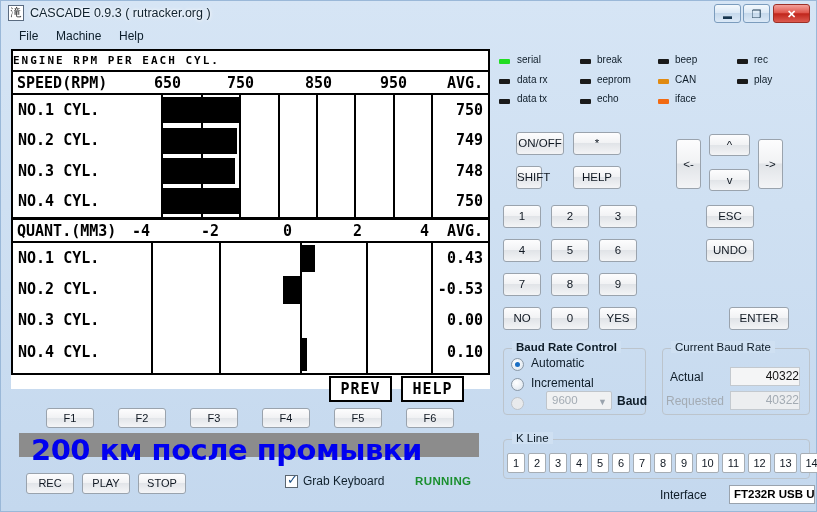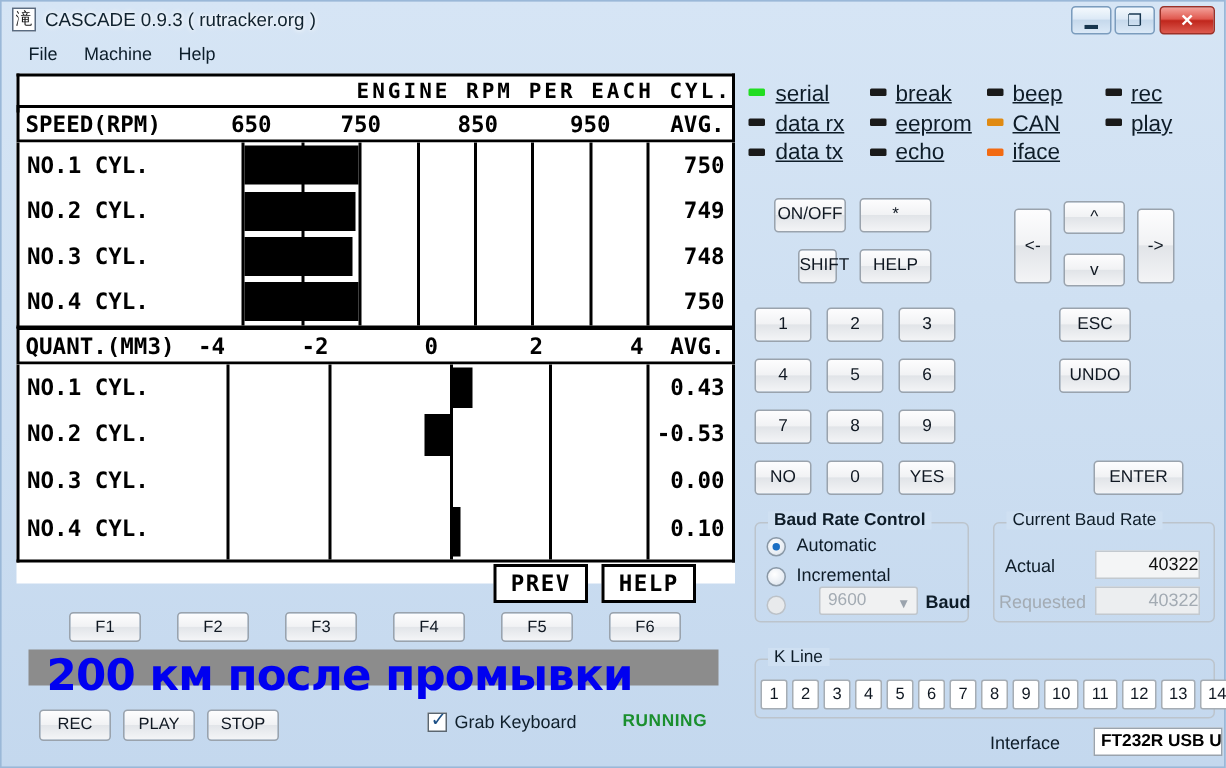--- a/index.html
+++ b/index.html
@@ -59,22 +59,22 @@
   
   #lcd {
     position:absolute; left:10px; top:48px; width:479px; height:340px;
     background:#fff;
     font-family:"DejaVu Sans Mono", monospace;
     color:#000;
   }
   #lcd-title {
     position:absolute; left:0; top:0; width:479px; height:26px;
     border:2px solid #000; border-bottom:none;
-    text-align:right; line-height:20px;
-    font-size:14px; font-weight:bold; letter-spacing:2px;
+    text-align:left; line-height:20px;
+    font-size:11px; font-weight:bold; letter-spacing:2px;
   }
   .hdr-row {
     position:absolute; left:0; width:479px; height:25px;
     border:2px solid #000;
     font-size:15px; font-weight:bold; line-height:23px;
   }
   .hdr-label { position:absolute; left:4px; top:0; letter-spacing:0px; }
   .hdr-tick  { position:absolute; top:0; text-align:left; }
   .hdr-avg   { position:absolute; right:5px; top:0; }
 
@@ -139,21 +139,21 @@
   #grab-label {
     position:absolute; left:302px; top:473px; font-size:12px; color:#10202c;
   }
   #running {
     position:absolute; left:414px; top:474px; font-size:11.5px;
     color:#1a8f2e; font-weight:bold; letter-spacing:0.4px;
   }
   .led {
     position:absolute; width:11px; height:5px; border-radius:1px;
   }
-  .led-label { position:absolute; font-size:15px; color:#0e1c28; white-space:nowrap;text-decoration:underline; }
+  .led-label { position:absolute; font-size:10px; color:#0e1c28; white-space:nowrap; }
 
   
   .kbtn {
     position:absolute;
     border:1px solid #9aa3ad; border-radius:3px;
     background: linear-gradient(180deg,#fdfdfe 0%,#f1f2f4 48%,#e1e4e8 50%,#f3f4f6 100%);
     font-size:11.5px; color:#101822; text-align:center;
   }
 
   
@@ -354,21 +354,21 @@
 
     <div class="led" style="left:736px; top:58px; background:#1a1a1a;"></div>
     <div class="led-label" style="left:753px; top:53px;">rec</div>
     <div class="led" style="left:736px; top:78px; background:#1a1a1a;"></div>
     <div class="led-label" style="left:753px; top:73px;">play</div>
   </div>
 
   <div>
     <div class="kbtn" style="left:515px; top:131px; width:48px; height:23px; line-height:21px;">ON/OFF</div>
     <div class="kbtn" style="left:572px; top:131px; width:48px; height:23px; line-height:21px;">*</div>
-    <div class="kbtn" style="left:515px; top:165px; width:26px; height:23px; line-height:21px;margin-left:16px;">SHIFT</div>
+    <div class="kbtn" style="left:515px; top:165px; width:26px; height:23px; line-height:21px;">SHIFT</div>
     <div class="kbtn" style="left:572px; top:165px; width:48px; height:23px; line-height:21px;">HELP</div>
 
     <div class="kbtn" style="left:502px; top:204px; width:38px; height:23px; line-height:21px;">1</div>
     <div class="kbtn" style="left:550px; top:204px; width:38px; height:23px; line-height:21px;">2</div>
     <div class="kbtn" style="left:598px; top:204px; width:38px; height:23px; line-height:21px;">3</div>
     <div class="kbtn" style="left:502px; top:238px; width:38px; height:23px; line-height:21px;">4</div>
     <div class="kbtn" style="left:550px; top:238px; width:38px; height:23px; line-height:21px;">5</div>
     <div class="kbtn" style="left:598px; top:238px; width:38px; height:23px; line-height:21px;">6</div>
     <div class="kbtn" style="left:502px; top:272px; width:38px; height:23px; line-height:21px;">7</div>
     <div class="kbtn" style="left:550px; top:272px; width:38px; height:23px; line-height:21px;">8</div>

